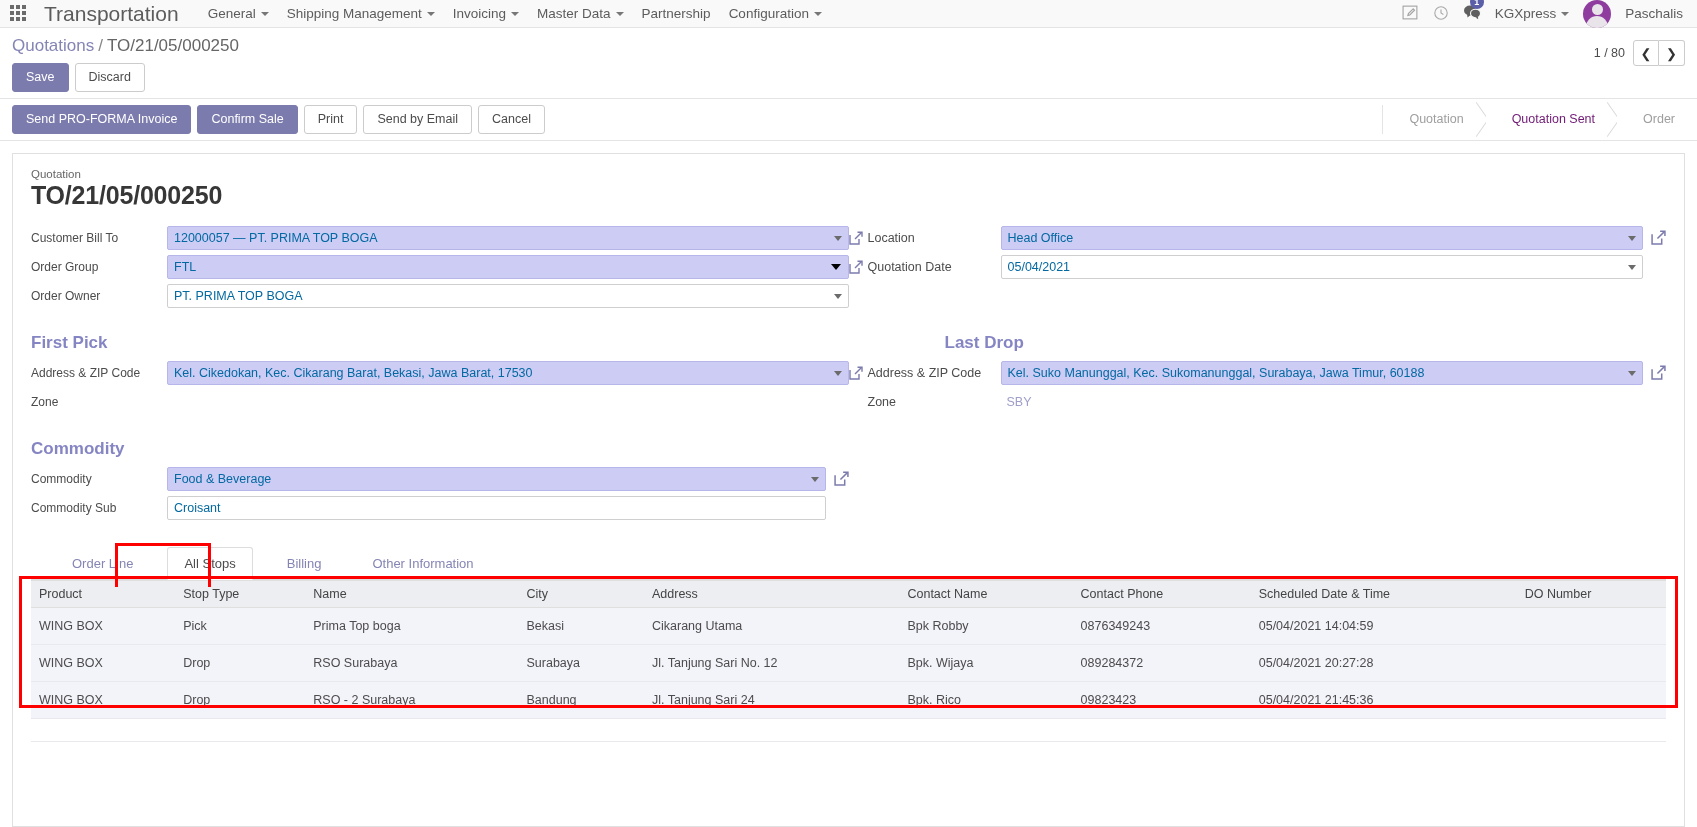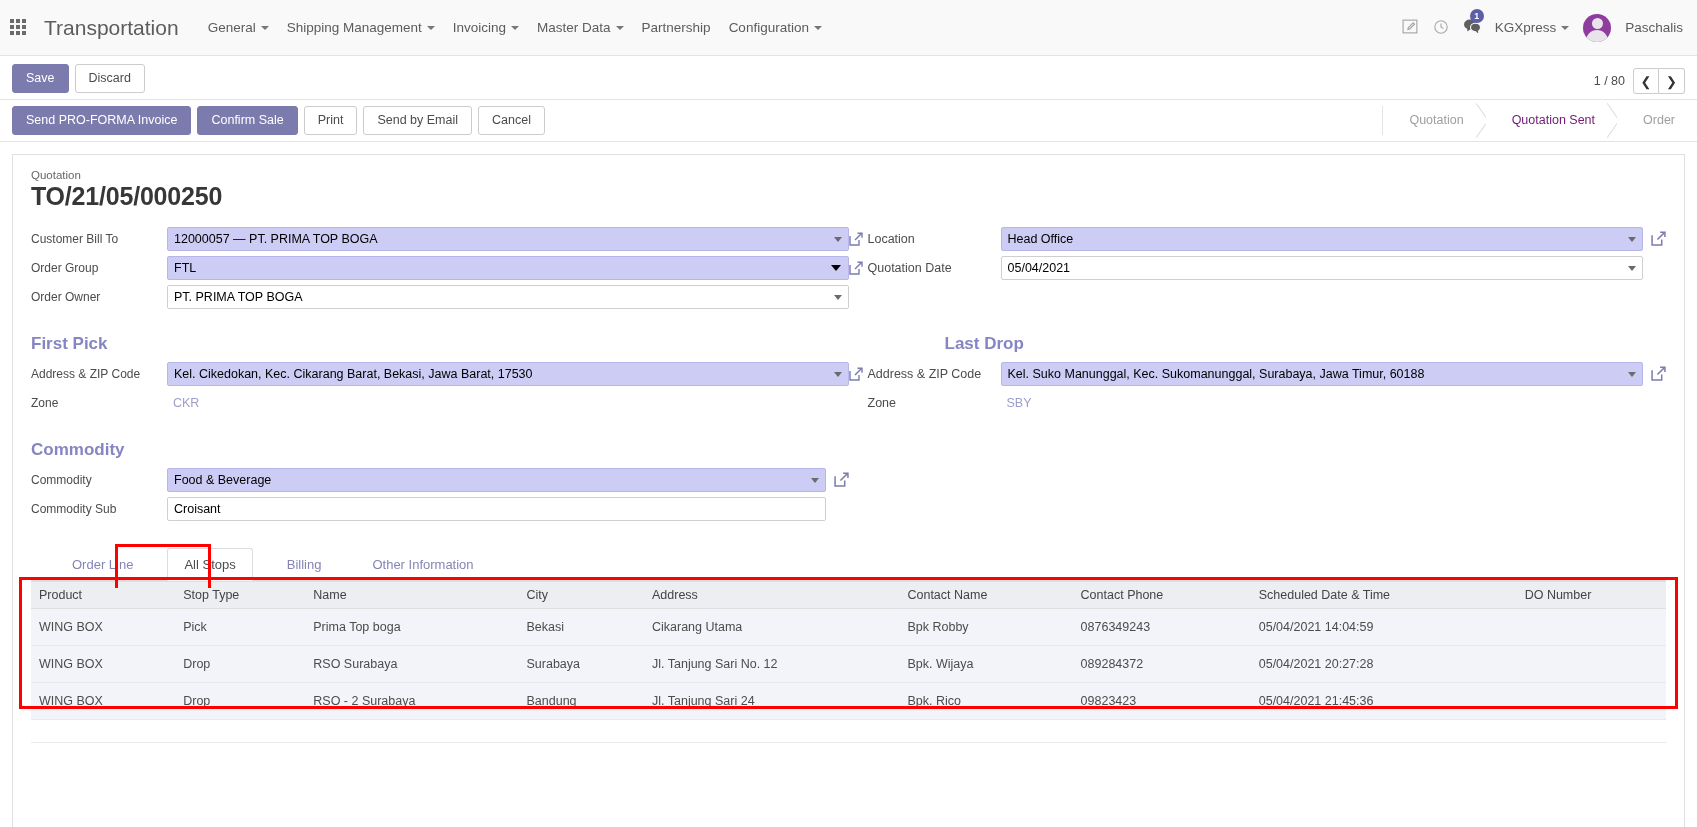--- a/index.html
+++ b/index.html
@@ -8,21 +8,21 @@
     width: 1697px; height: 827px;
     background: #ffffff;
     font-family: "Liberation Sans", sans-serif;
     font-size: 13px;
     color: #4c4c4c;
     overflow: hidden;
   }
 
   
   .navbar {
-    height: 56px;
+    height: 28px;
     background: #f9f9f9;
     border-bottom: 1px solid #e4e4e4;
     display: flex;
     align-items: center;
     padding: 0 12px 0 10px;
     position: relative;
   }
   .apps-grid {
     width: 18px; height: 18px;
     display: grid;
@@ -242,21 +242,21 @@
   }
   .ext-icon { flex: 0 0 auto; line-height: 0; }
 
   .inp {
     width: 100%;
     height: 24px;
     border: 1px solid #cfcfcf;
     border-radius: 2px;
     background: #fff;
     font-size: 12.5px;
-    color: #000000;
+    color: #0369a1;
     padding: 2px 22px 2px 6px;
     font-family: "Liberation Sans", sans-serif;
     line-height: 20px;
     outline: none;
   }
   .inp.hl { background: #ccccf5; border-color: #b6b6ea; }
   .dd-caret {
     position: absolute;
     right: 7px; top: 50%;
     margin-top: -2px;
@@ -388,20 +388,23 @@
         </svg>
       <span class="msg-badge">1</span>
     </span>
     <span class="user-company"><span>KGXpress</span><span class="caret"></span></span>
     <span class="avatar"></span>
     <span class="user-name">Paschalis</span>
   </div>
 </div>
 
 <div class="cp">
+  <div class="breadcrumb">
+    <a>Quotations</a><span class="sep">/</span><span class="current">TO/21/05/000250</span>
+  </div>
   <div class="cp-buttons">
     <button class="btn btn-primary">Save</button>
     <button class="btn">Discard</button>
   </div>
   <div class="pager">
     <span class="pager-label">1 / 80</span>
     <span class="pg-btn left">❮</span>
     <span class="pg-btn right">❯</span>
   </div>
 </div>
@@ -504,21 +507,20 @@
       <div class="sec-title">First Pick</div>
       <div class="frow">
         <div class="flabel">Address &amp; ZIP Code</div>
         <div class="fctrl">
           <input class="inp hl" value="Kel. Cikedokan, Kec. Cikarang Barat, Bekasi, Jawa Barat, 17530" style="">
           <span class="dd-caret"></span>
         </div>
       </div>
       <div class="frow">
         <div class="flabel">Zone</div>
-        <div class="fctrl"><span class="zone-val">CKR</span></div>
       </div>
     </div>
 
     <div class="col">
       <div class="sec-title" style="margin-left:96px">Last Drop</div>
       <div class="frow">
         <div class="link-label">
           <span class="ext-icon">
             <svg width="14" height="14" viewBox="0 0 14 14">
                   <path d="M1 4 L1 13 L10 13 L10 8" fill="none" stroke="#7c7bad" stroke-width="1.4"></path>

